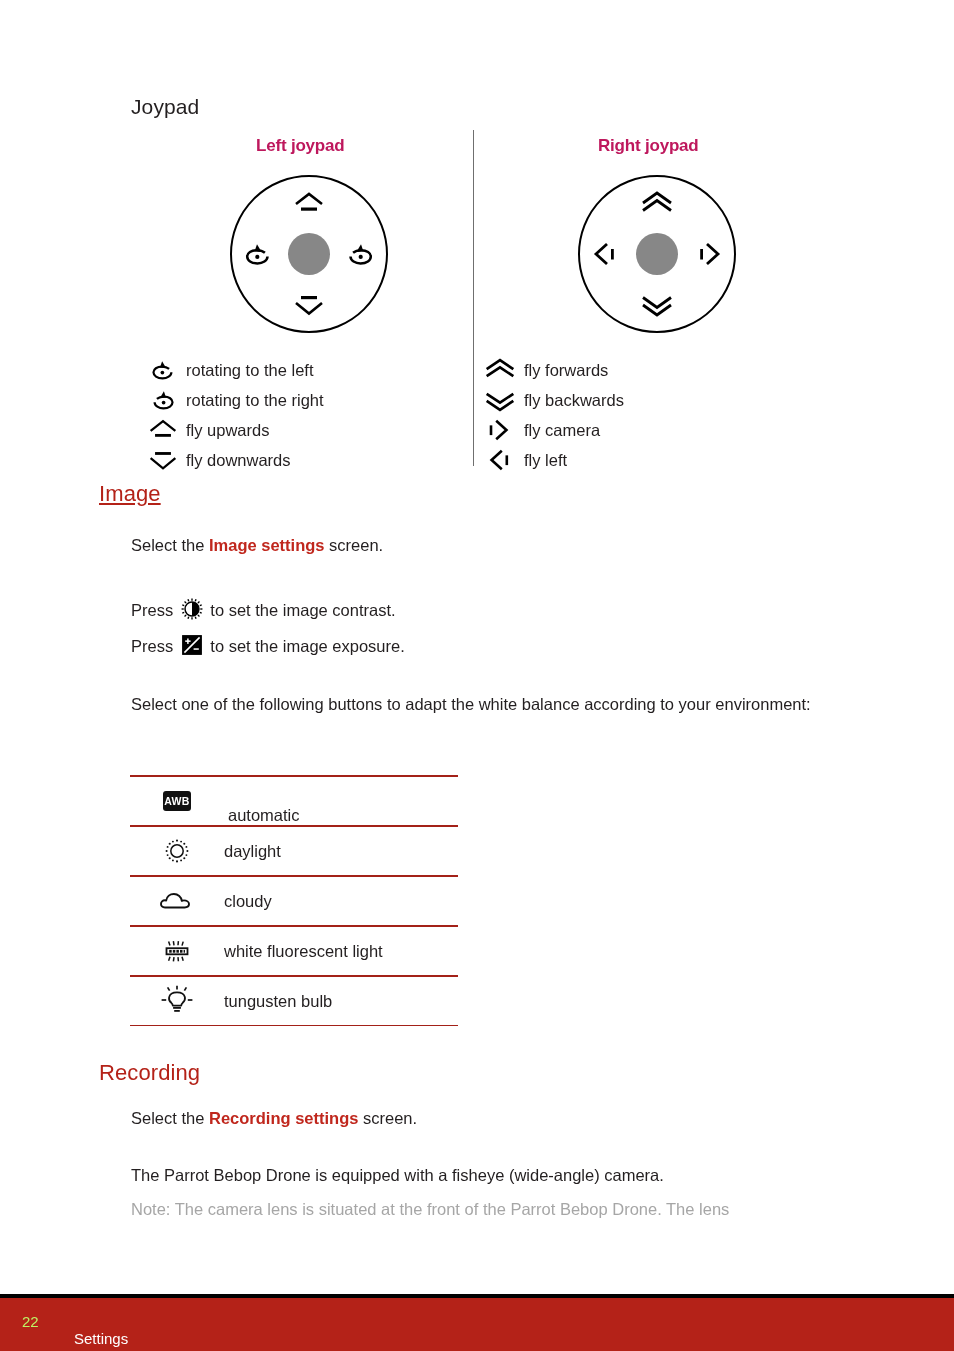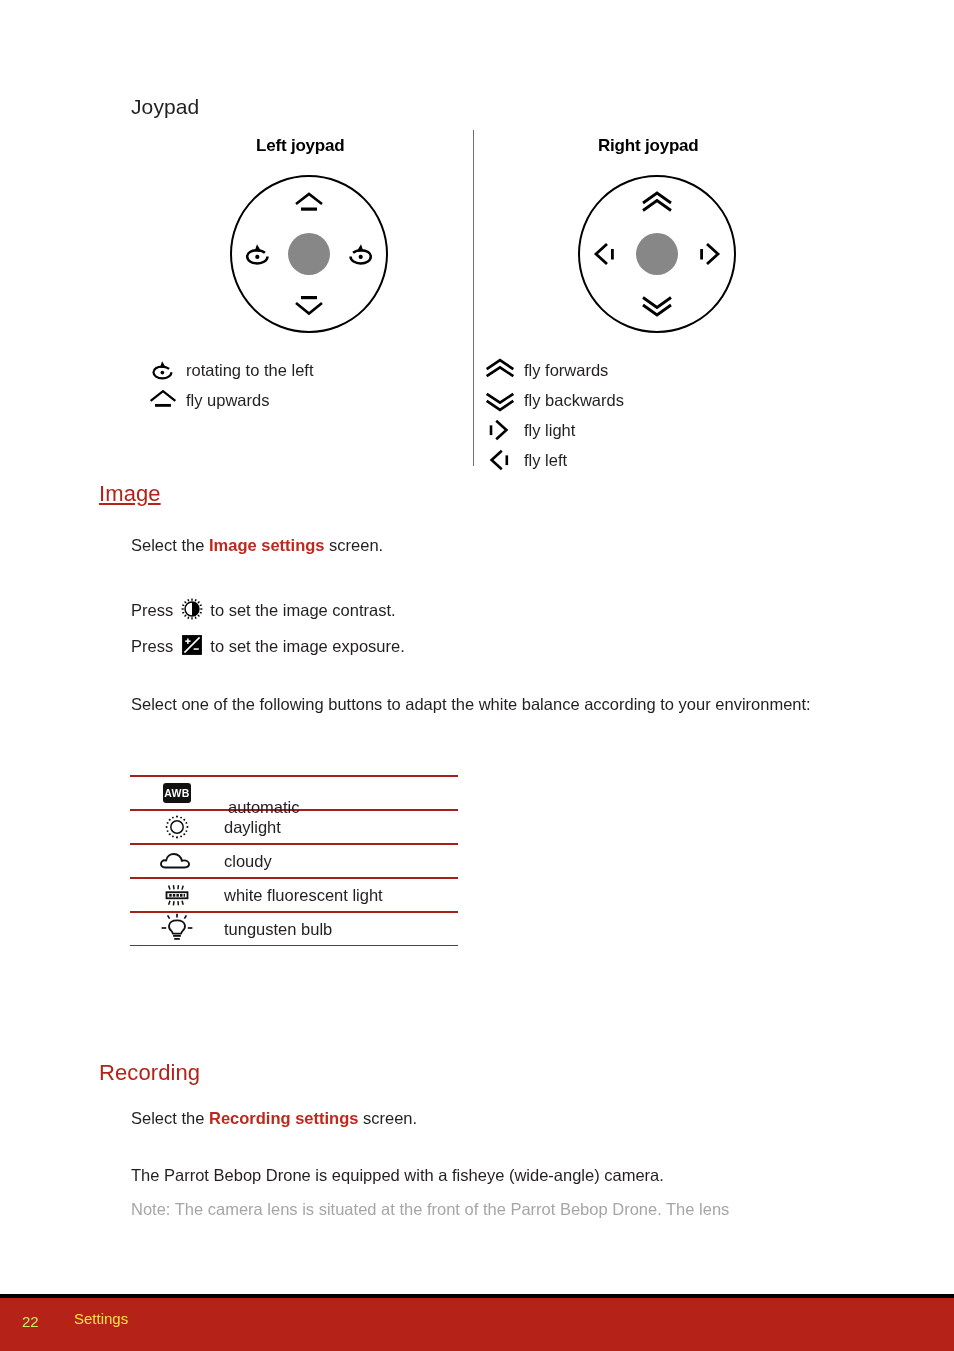--- a/index.html
+++ b/index.html
@@ -45,21 +45,21 @@
     position: absolute;
     left: 0;
     top: 130px;
     width: 954px;
     height: 350px;
   }
   .joy-title {
     position: absolute;
     font-size: 17px;
     font-weight: bold;
-    color: #000000;
+    color: #be185d;
     letter-spacing: -0.2px;
     white-space: nowrap;
   }
   .joy-title.left  { left: 256px; top: 6px; }
   .joy-title.right { left: 598px; top: 6px; }
 
   .divider {
     position: absolute;
     left: 473px;
     top: 0px;
@@ -183,21 +183,21 @@
     width: 328px;
   }
   .wb-rule {
     height: 0;
     border-top: 2px solid #a32118;
   }
   .wb-rule.thin { border-top-width: 1.2px; }
   .wb-row {
     display: flex;
     align-items: center;
-    height: 32px;
+    height: 48px;
   }
   .wb-ico {
     flex: 0 0 94px;
     display: flex;
     align-items: center;
     justify-content: center;
     height: 100%;
   }
   .wb-lbl {
     font-size: 16.5px;
@@ -242,23 +242,23 @@
   .footer-page {
     position: absolute;
     left: 22px;
     top: 15px;
     font-size: 15px;
     color: #bef264;
   }
   .footer-label {
     position: absolute;
     left: 74px;
-    top: 12px;
+    top: 32px;
     font-size: 15px;
-    color: #fde047;
+    color: #ffffff;
   }
 </style>
 </head>
 <body>
 
 <div class="page">
 
   <div class="h-joypad">Joypad</div>
 
   <div class="joypad-area">
@@ -343,25 +343,46 @@
             <path d="M26.5 15.5 C26.5 19.6 21.6 22.4 16.5 22.4 C10.4 22.4 6.2 19.4 6.2 15.6 C6.2 11.9 10.3 9.2 15.8 9.2 C19.2 9.2 22.1 10.2 23.9 11.8" fill="none" stroke="#000" stroke-width="2.5"></path>
             <path d="M16.0 3.2 L13.6 10.2 L20.6 11.0 Z" fill="#000"></path>
             <circle cx="16.3" cy="15.9" r="2.1" fill="#000"></circle>
           </svg>
         </span>
         <span class="legend-lbl">rotating to the left</span>
       </div>
       <div class="legend-row">
         <span class="legend-ico">
           <svg width="30" height="24" viewBox="0 0 34 26">
+            <g transform="translate(34,0) scale(-1,1)">
+              <path d="M26.5 15.5 C26.5 19.6 21.6 22.4 16.5 22.4 C10.4 22.4 6.2 19.4 6.2 15.6 C6.2 11.9 10.3 9.2 15.8 9.2 C19.2 9.2 22.1 10.2 23.9 11.8" fill="none" stroke="#000" stroke-width="2.5"></path>
+              <path d="M16.0 3.2 L13.6 10.2 L20.6 11.0 Z" fill="#000"></path>
+              <circle cx="16.3" cy="15.9" r="2.1" fill="#000"></circle>
+            </g>
+          </svg>
+        </span>
+        <span class="legend-lbl">rotating to the right</span>
+      </div>
+      <div class="legend-row">
+        <span class="legend-ico">
+          <svg width="30" height="24" viewBox="0 0 34 26">
             <path d="M3 14 L17 3 L31 14" fill="none" stroke="#000" stroke-width="2.6" stroke-linejoin="miter"></path>
             <rect x="8" y="17.5" width="18" height="3.2" fill="#000"></rect>
           </svg>
         </span>
         <span class="legend-lbl">fly upwards</span>
+      </div>
+      <div class="legend-row">
+        <span class="legend-ico">
+          <svg width="30" height="24" viewBox="0 0 34 26">
+            <rect x="8" y="4" width="18" height="3.2" fill="#000"></rect>
+            <path d="M3 11 L17 22.5 L31 11" fill="none" stroke="#000" stroke-width="2.6" stroke-linejoin="miter"></path>
+          </svg>
+        </span>
+        <span class="legend-lbl">fly downwards</span>
       </div>
     </div>
 
     <div class="legend right">
       <div class="legend-row">
         <span class="legend-ico">
           <svg width="32" height="24" viewBox="0 0 36 26">
             <path d="M3 12 L18 2 L33 12" fill="none" stroke="#000" stroke-width="3" stroke-linejoin="miter"></path>
             <path d="M3 20 L18 10 L33 20" fill="none" stroke="#000" stroke-width="3" stroke-linejoin="miter"></path>
           </svg>
@@ -377,21 +398,21 @@
         </span>
         <span class="legend-lbl">fly backwards</span>
       </div>
       <div class="legend-row">
         <span class="legend-ico">
           <svg width="30" height="26" viewBox="0 0 32 28">
             <rect x="6" y="9" width="2.8" height="10.5" fill="#000"></rect>
             <path d="M13 4 L24 14 L13 24" fill="none" stroke="#000" stroke-width="2.8" stroke-linejoin="miter"></path>
           </svg>
         </span>
-        <span class="legend-lbl">fly light</span>
+        <span class="legend-lbl">fly camera</span>
       </div>
       <div class="legend-row">
         <span class="legend-ico">
           <svg width="30" height="26" viewBox="0 0 32 28">
             <path d="M19 4 L8 14 L19 24" fill="none" stroke="#000" stroke-width="2.8" stroke-linejoin="miter"></path>
             <rect x="23" y="9" width="2.8" height="10.5" fill="#000"></rect>
           </svg>
         </span>
         <span class="legend-lbl">fly left</span>
       </div>

